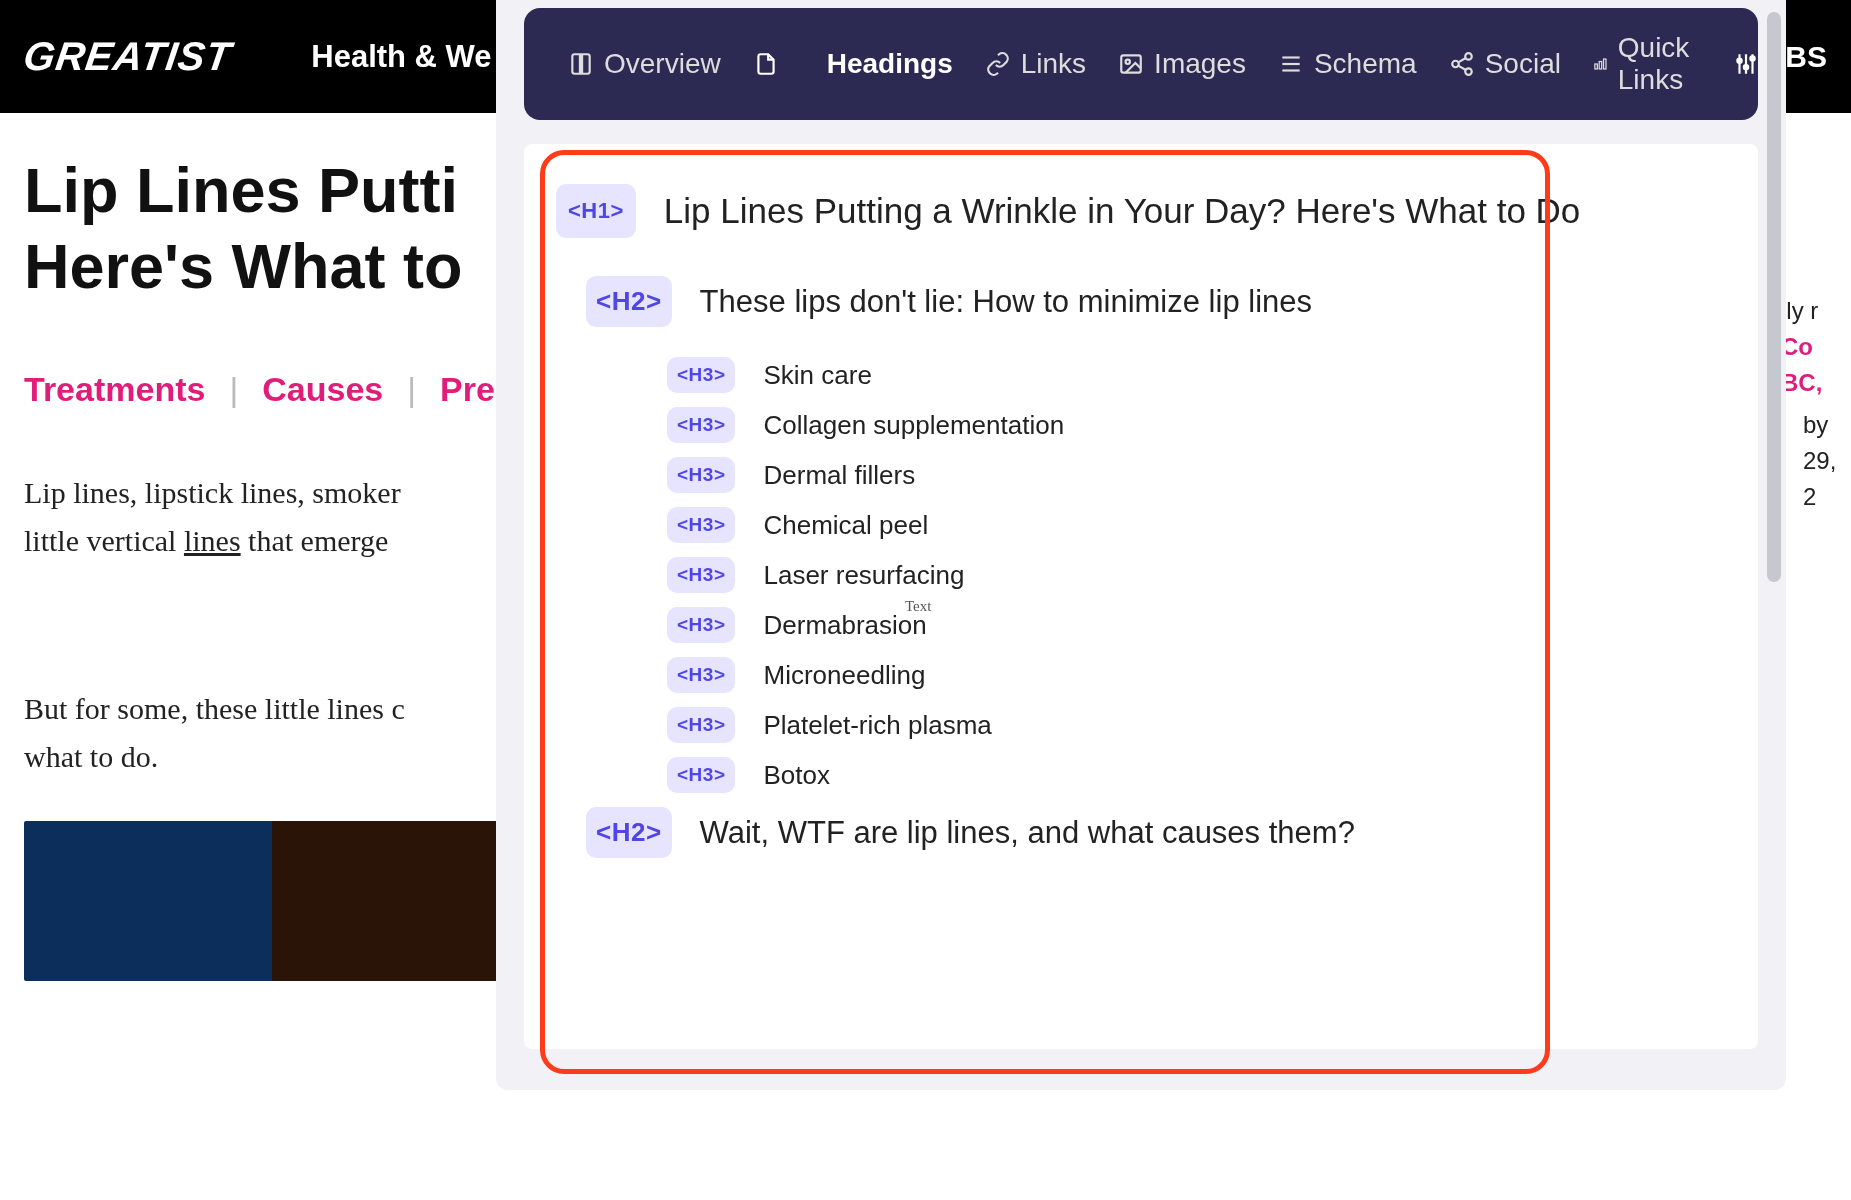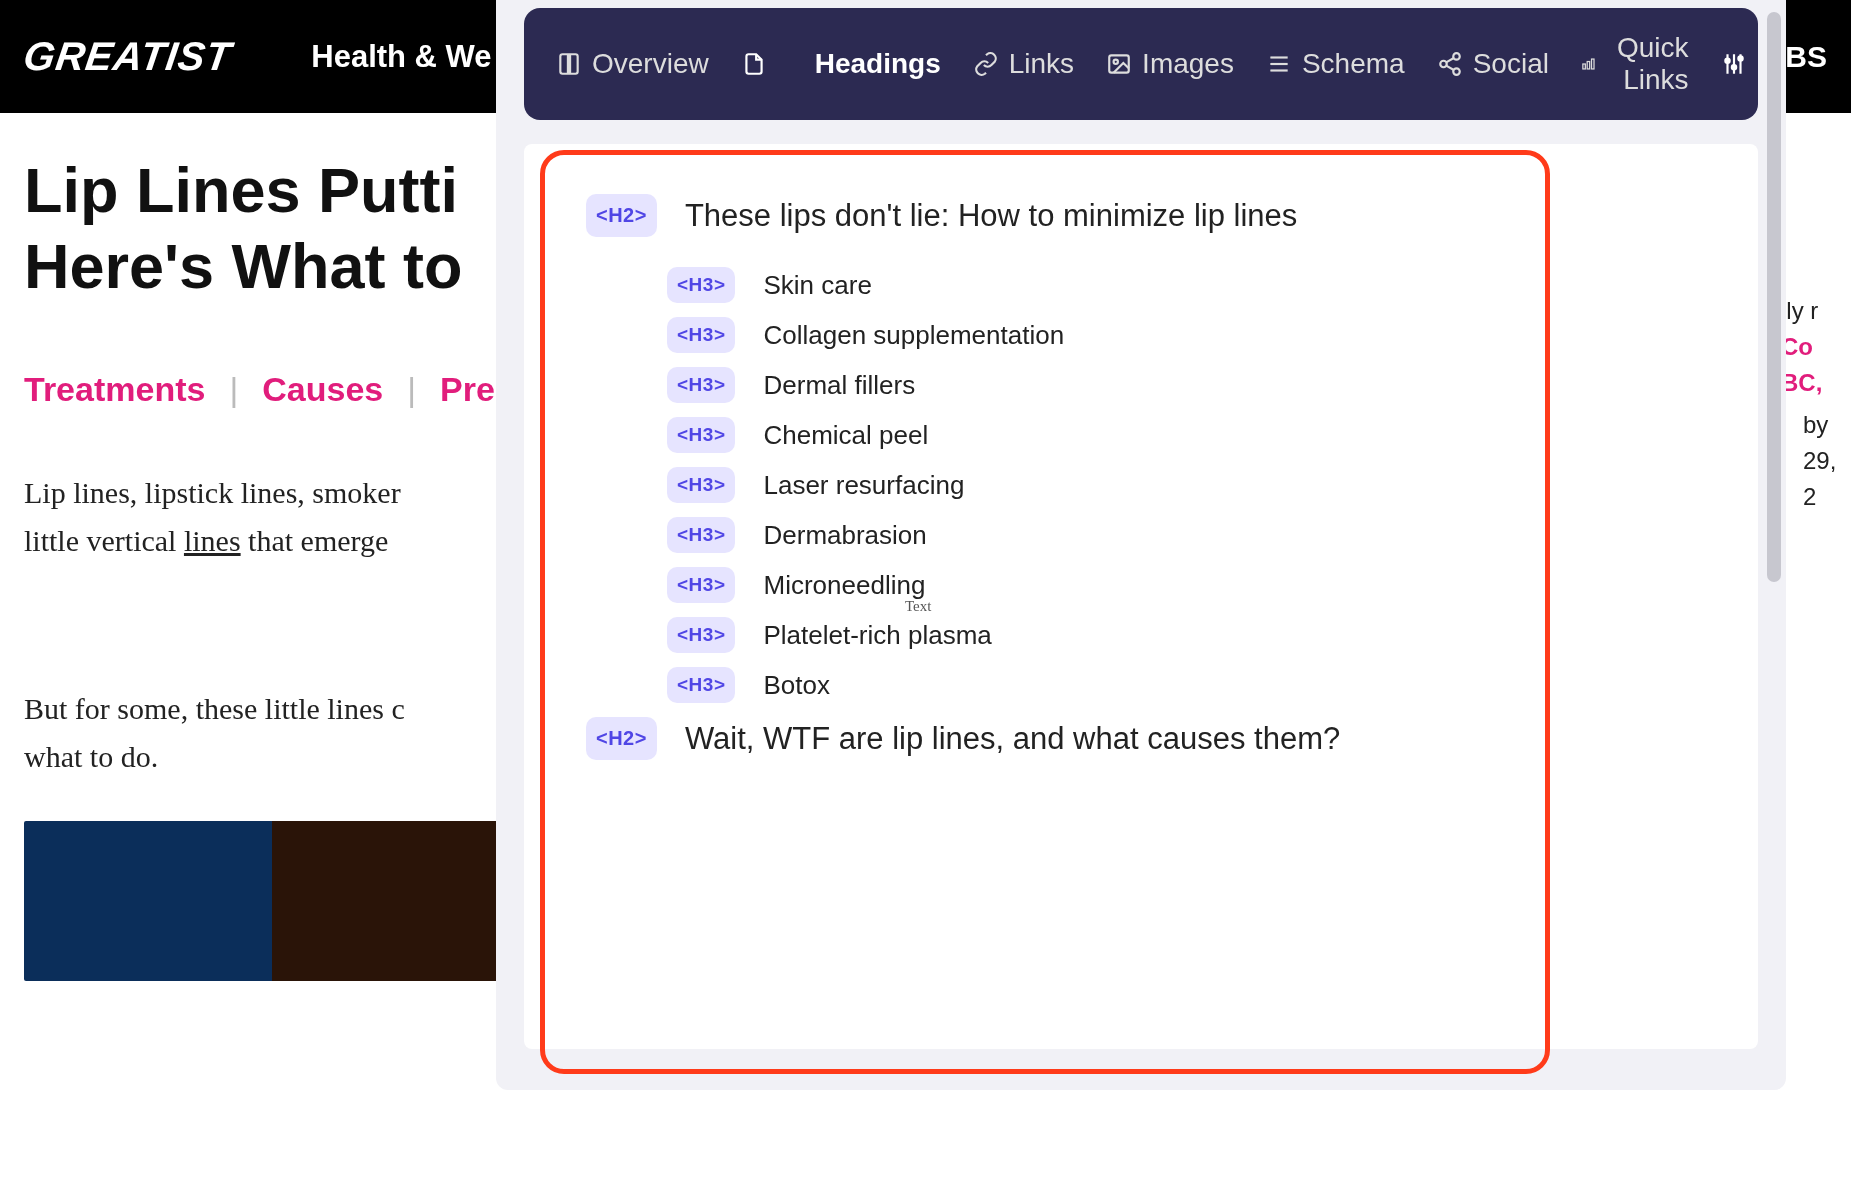--- a/index.html
+++ b/index.html
@@ -35,21 +35,21 @@
 .right-frag .pink { color: #e11d7c; font-weight: 600; }
 .right-frag .bline { border-left: 2px solid #222; padding-left: 20px; margin-top: 6px; }
 
 
 .ext-panel {
   position: absolute; left: 496px; top: 0; width: 1290px; height: 1090px;
   background: #f1f1f6; border-radius: 0 0 12px 12px; z-index: 10;
 }
 .ext-toolbar {
   background: #2c2a52; margin: 8px 28px 0; height: 112px; border-radius: 16px;
-  display: flex; align-items: center; padding: 0 32px; gap: 32px; text-align: right;
+  display: flex; align-items: center; padding: 0 44px; gap: 32px;
 }
 .tool-tab { display: flex; align-items: center; gap: 10px; color: #ddd; font-size: 28px; font-weight: 500; cursor: pointer; }
 .tool-tab.active { color: #fff; font-weight: 700; gap: 48px; }
 .tool-icon { width: 26px; height: 26px; display: inline-flex; }
 .tool-icon svg { width: 100%; height: 100%; stroke: currentColor; fill: none; stroke-width: 2; }
 .tool-settings { margin-left: auto; color: #fff; }
 
 .ext-content {
   background: #fff; margin: 24px 28px 28px; border-radius: 8px; padding: 28px 20px 20px;
   height: 905px; position: relative;
@@ -61,21 +61,21 @@
 .heading-list { padding: 12px 8px; font-size: 28px; }
 .hrow { display: flex; align-items: center; gap: 28px; margin-bottom: 22px; }
 .hrow.h1 { margin-bottom: 38px; margin-left: 4px; }
 .hrow.h2 { margin-left: 34px; margin-bottom: 30px; margin-top: 10px; }
 .hrow.h3 { margin-left: 84px; margin-bottom: 14px; padding-left: 31px; }
 .htag {
   background: #e6e4ff; color: #5046e5; font-weight: 700; border-radius: 10px;
   padding: 7px 10px; font-size: 19px; letter-spacing: 0.5px;
 }
 .hrow.h1 .htag { font-size: 22px; padding: 14px 12px; }
-.hrow.h2 .htag { font-size: 20px; padding: 10px 10px; }
+.hrow.h2 .htag { font-size: 26px; padding: 10px 10px; }
 .htext { color: #222; }
 .hrow.h1 .htext { font-size: 35px; font-weight: 500; }
 .hrow.h2 .htext { font-size: 31px; font-weight: 500; }
 .hrow.h3 .htext { font-size: 26px; }
 
 .floating-text-label {
   position: absolute; left: 905px; top: 598px; font-family: Georgia, serif; font-size: 15px; color: #555; z-index: 20;
 }
 
 
@@ -214,20 +214,24 @@
             <line x1="18" y1="3" x2="18" y2="21"></line>
             <circle cx="18" cy="7" r="2" fill="currentColor"></circle>
           </svg>
         </span>
     </div>
   </div>
 
   <div class="ext-content">
     <div class="red-box"></div>
     <div class="heading-list" id="heading-list">
+        <div class="hrow h1">
+          <span class="htag">&lt;H1&gt;</span>
+          <span class="htext">Lip Lines Putting a Wrinkle in Your Day? Here's What to Do</span>
+        </div>
         <div class="hrow h2">
           <span class="htag">&lt;H2&gt;</span>
           <span class="htext">These lips don't lie: How to minimize lip lines</span>
         </div>
         <div class="hrow h3">
           <span class="htag">&lt;H3&gt;</span>
           <span class="htext">Skin care</span>
         </div>
         <div class="hrow h3">
           <span class="htag">&lt;H3&gt;</span>

